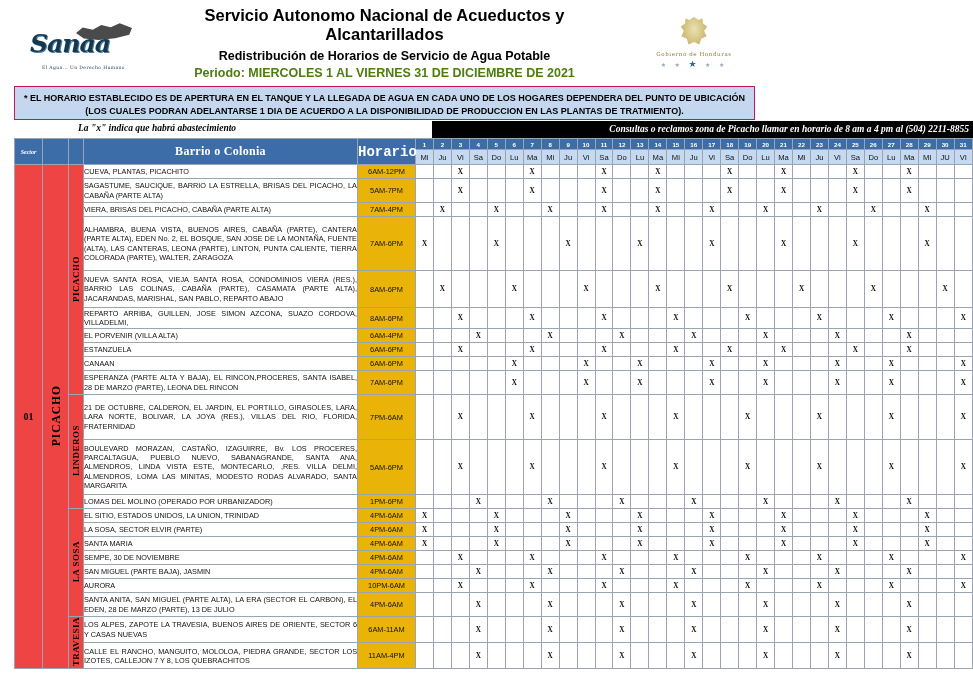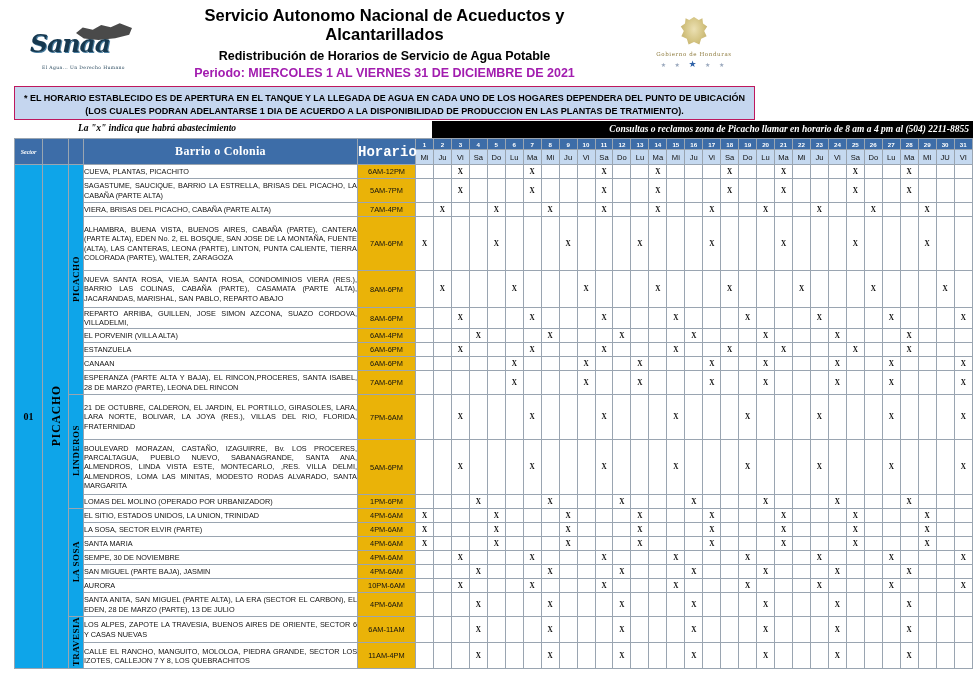--- a/index.html
+++ b/index.html
@@ -81,21 +81,21 @@
 
   .titles { flex: 1; text-align: center; }
   .title-main {
     font-size: 16.5px; font-weight: bold; color: #000;
     margin-bottom: 5px;
   }
   .title-sub {
     font-size: 12.5px; font-weight: bold; color: #000;
     margin-bottom: 3px;
   }
-  .title-period { font-size: 12.5px; font-weight: bold; color: #a21caf; }
+  .title-period { font-size: 12.5px; font-weight: bold; color: #4d7c0f; }
 
   
   .notice {
     background: #c5d6ef;
     border: 1px solid #be185d;
     margin: 0 14px;
     padding: 5px 8px 6px 8px;
     text-align: center;
     font-size: 9px;
     font-weight: bold;
@@ -179,21 +179,21 @@
     color: #111;
     font-size: 7.6px;
     font-weight: normal;
     height: 15px;
     text-align: center;
     margin-left: 16px;
   }
   .dayname-row th { border-top: 1px solid #9aa5b1; }
 
   td.sector-c, td.zone-c, td.sub-c {
-    background: #0ea5e9;
+    background: #ef4444;
     text-align: center;
     color: #000;
   }
   td.sector-c { font-size: 10px; font-weight: bold; font-family: "Liberation Serif", serif; }
   td.zone-c {
     font-size: 11.5px; font-weight: bold;
     font-family: "Liberation Serif", serif;
     letter-spacing: 1px;
   }
   td.sub-c {

